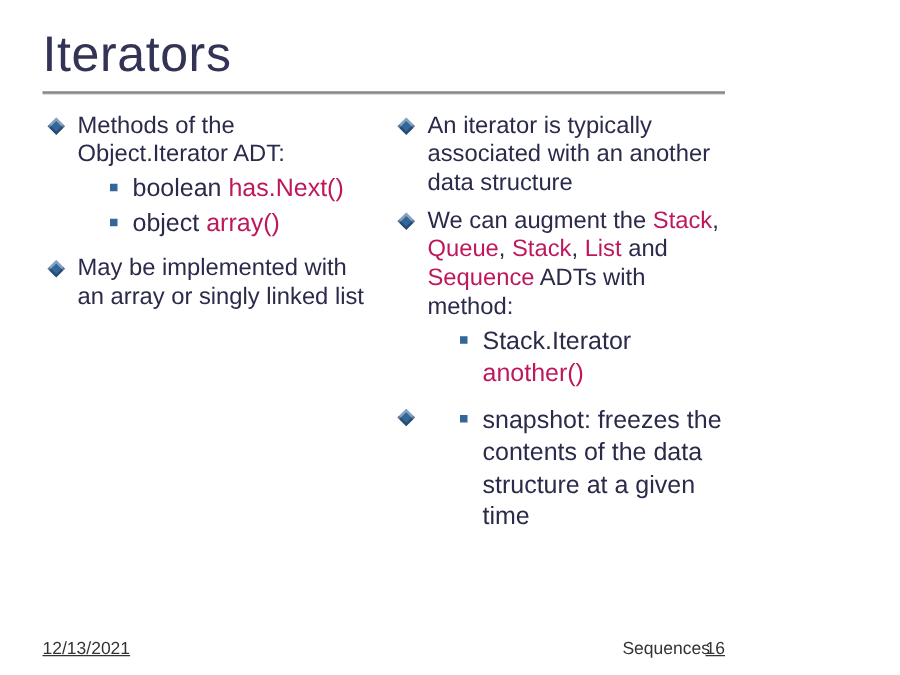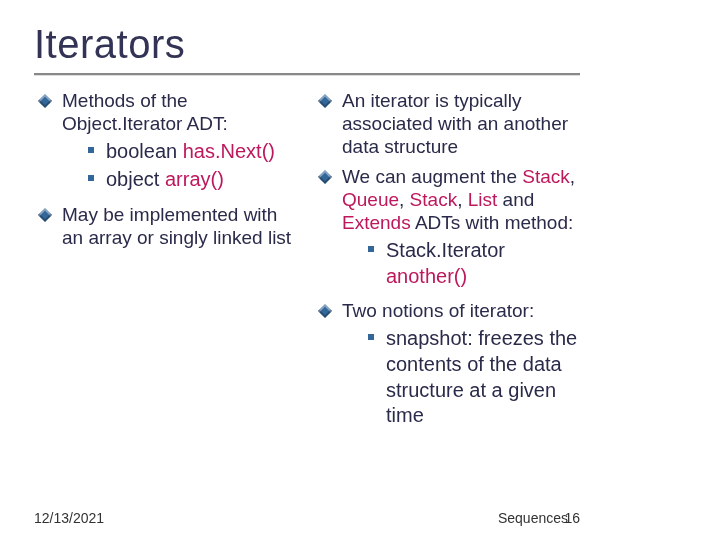--- a/index.html
+++ b/index.html
@@ -91,20 +91,21 @@
   .hl { color: #be185d; }
   .footer {
     position: absolute;
     bottom: 14px;
     left: 34px;
     right: 34px;
     display: flex;
     justify-content: space-between;
     font-size: 14px;
     color: #333;
+    text-decoration: underline;
   }
   .footer .center {
     position: absolute;
     left: 0; right: 12px;
     text-align: right;
   }
 </style>
 </head>
 <body>
 
@@ -123,27 +124,26 @@
           </ul>
         </li>
         <li><span>May be implemented with an array or singly linked list</span></li>
       </ul>
     </div>
 
     <div class="col">
       <ul class="lvl1">
         <li><span>An iterator is typically associated with an another data structure</span></li>
         <li>
-          <span>We can augment the </span><span class="hl">Stack</span><span>, </span><span class="hl">Queue</span><span>, </span><span class="hl">Stack</span><span>, </span><span class="hl">List</span><span> and </span><span class="hl">Extends</span><span> ADTs with method:</span>
+          <span>We can augment the </span><span class="hl">Stack</span><span>, </span><span class="hl">Queue</span><span>, </span><span class="hl">Stack</span><span>, </span><span class="hl">List</span><span> and </span><span class="hl">Sequence</span><span> ADTs with method:</span>
           <ul class="lvl2">
             <li><span>Stack.Iterator </span><span class="hl">another()</span></li>
           </ul>
         </li>
         <li>
-          <span>Two notions of iterator:</span>
           <ul class="lvl2">
             <li><span>snapshot: freezes the contents of the data structure at a given time</span></li>
           </ul>
         </li>
       </ul>
     </div>
   </div>
 
   <div class="footer">
     <span>12/13/2021</span>

